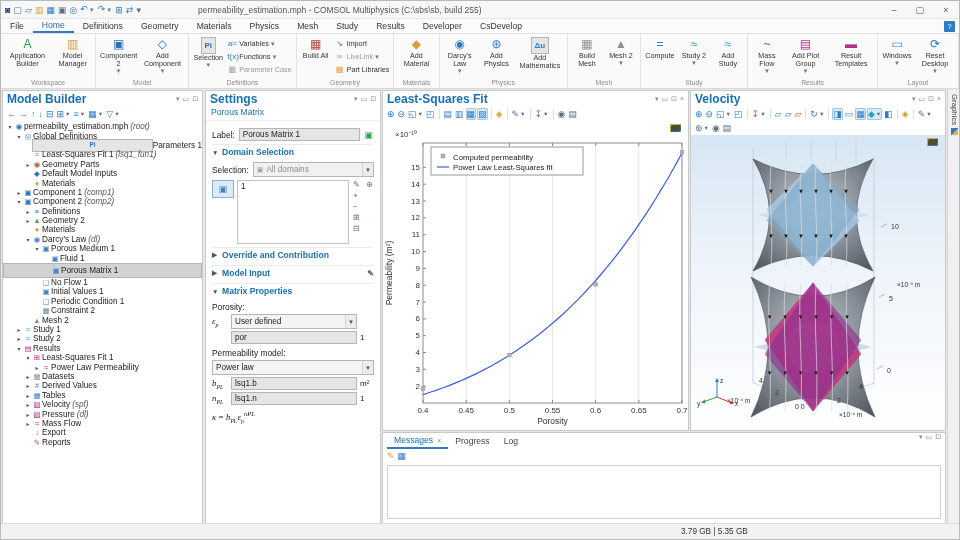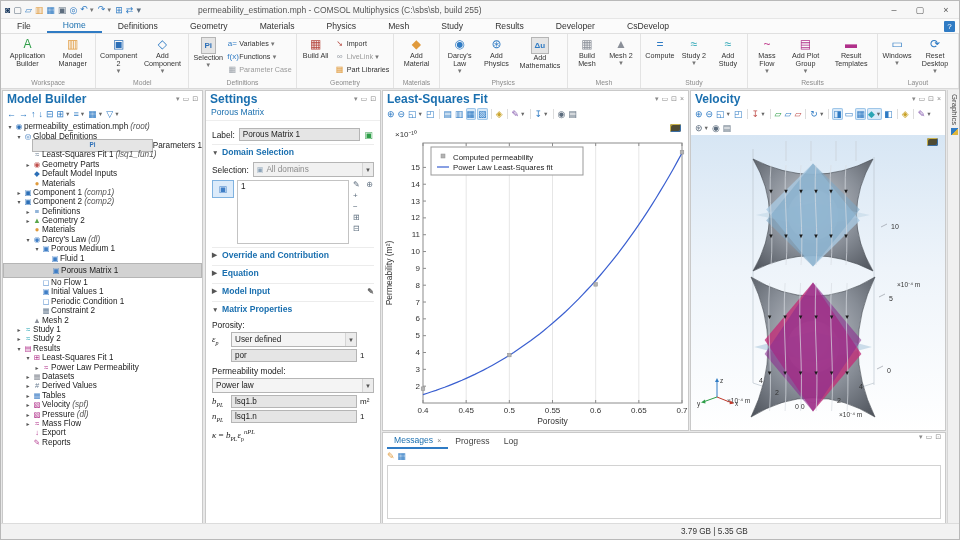--- a/index.html
+++ b/index.html
@@ -10,21 +10,21 @@
   .titlebar{height:18px;background:#f7f7f7;border-bottom:1px solid #e6e6e6;display:flex;align-items:center;position:relative}
   #qat{display:flex;align-items:center;gap:3px;padding-left:4px}
   #qat .qi{font-size:9px;line-height:10px;cursor:default}
   #qat .qi .dd{font-size:6px;color:#777;margin-left:1px}
   .title-text{position:absolute;left:197px;top:4px;font-size:8.5px;color:#555;white-space:nowrap}
   .win-controls{position:absolute;right:0;top:0;height:18px;display:flex}
   .win-controls span{width:26px;height:18px;display:flex;align-items:center;justify-content:center;color:#555;font-size:9px}
 
   
   .menubar{height:15px;background:#fbfbfb;border-bottom:1px solid #e0e0e0;display:flex;align-items:stretch;position:relative}
-  .menu-item{padding:0 16px;display:flex;align-items:center;font-size:8.6px;color:#333}
+  .menu-item{padding:0 9px;display:flex;align-items:center;font-size:8.6px;color:#333}
   .menu-item.active{color:#1a6faf;border-bottom:2px solid #2f7bc4}
   .help-btn{position:absolute;right:4px;top:2px;width:11px;height:11px;background:#2f7bc4;color:#fff;font-size:8px;display:flex;align-items:center;justify-content:center;border-radius:1px}
 
   
   .ribbon{height:55px;background:#fafafa;border-bottom:1px solid #d9d9d9;display:flex;overflow:hidden}
   .rgroup{display:flex;flex-direction:column;border-right:1px solid #e3e3e3;padding:2px 2px 0}
   .rg-items{flex:1;display:flex;align-items:flex-start}
   .rg-label{font-size:6.8px;color:#8c8c8c;text-align:center;height:10px;line-height:10px}
   .rb-large{width:auto;min-width:34px;max-width:50px;padding:1px 2px;display:flex;flex-direction:column;align-items:center;text-align:center;font-size:7.2px;line-height:1.12;color:#333;cursor:default}
   .rb-large .ric{height:15px;font-size:12px;line-height:15px}
@@ -608,24 +608,20 @@
           </span>
           <span class="mi">
             <span class="g" style="color: rgb(93, 109, 126);">⊕</span>
           </span>
         </div>
     </div>
     <div id="collapsed-sections">
         <div class="sect">
           <span class="chev">▶</span>
           <span>Override and Contribution</span>
-        </div>
-        <div class="sect">
-          <span class="chev">▶</span>
-          <span>Equation</span>
         </div>
         <div class="sect">
           <span class="chev">▶</span>
           <span>Model Input</span>
           <span class="ticon">✎</span>
         </div>
       </div>
     <div class="sect">
       <span class="chev">▼</span>
       <span>Matrix Properties</span>

